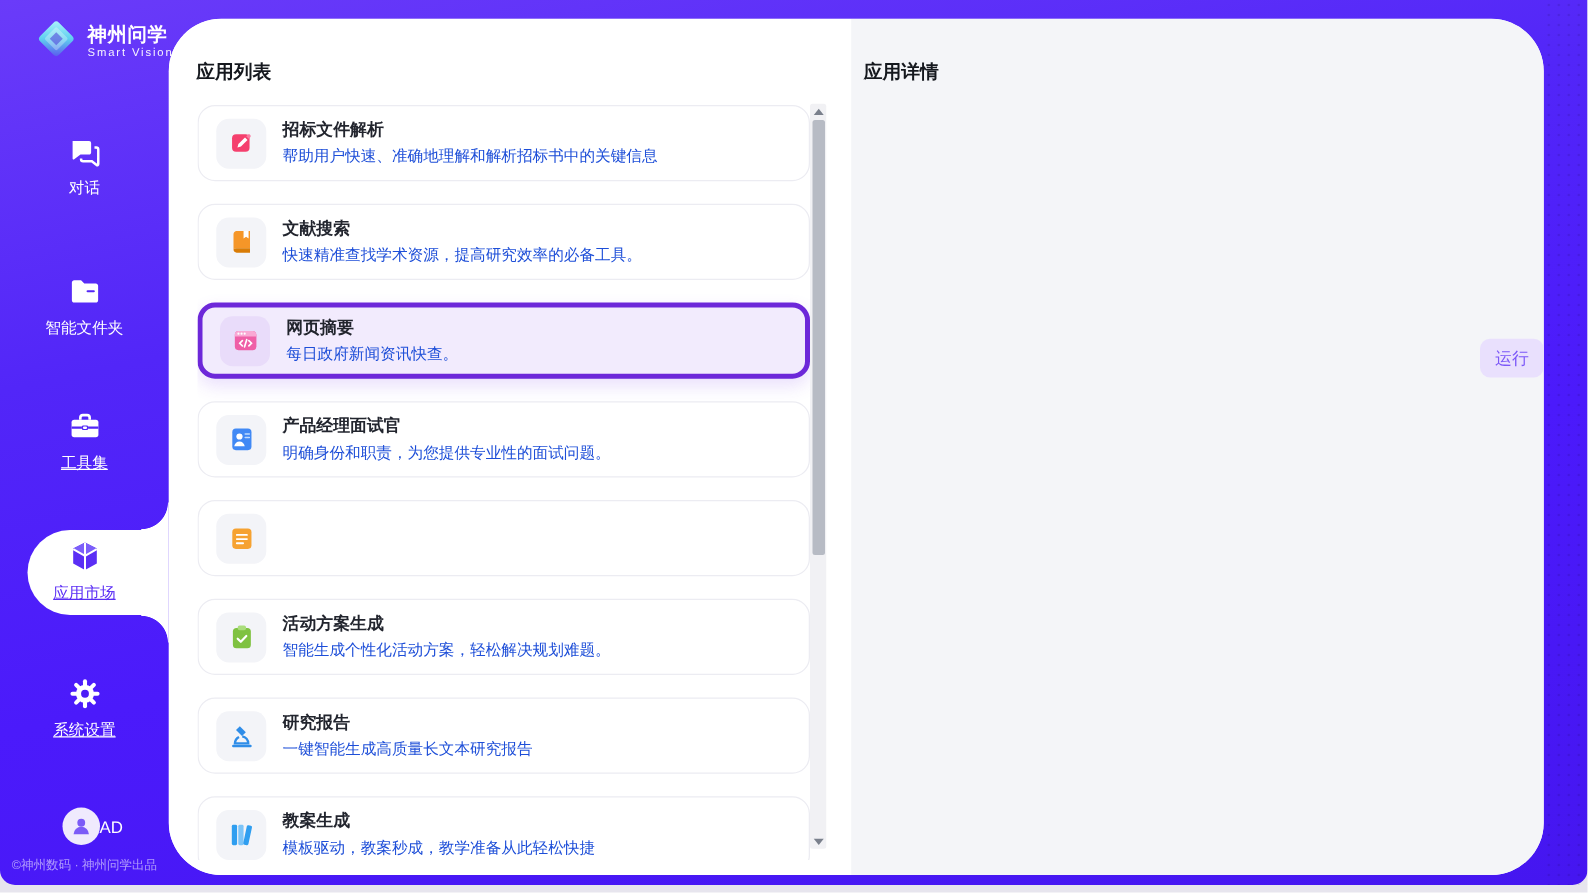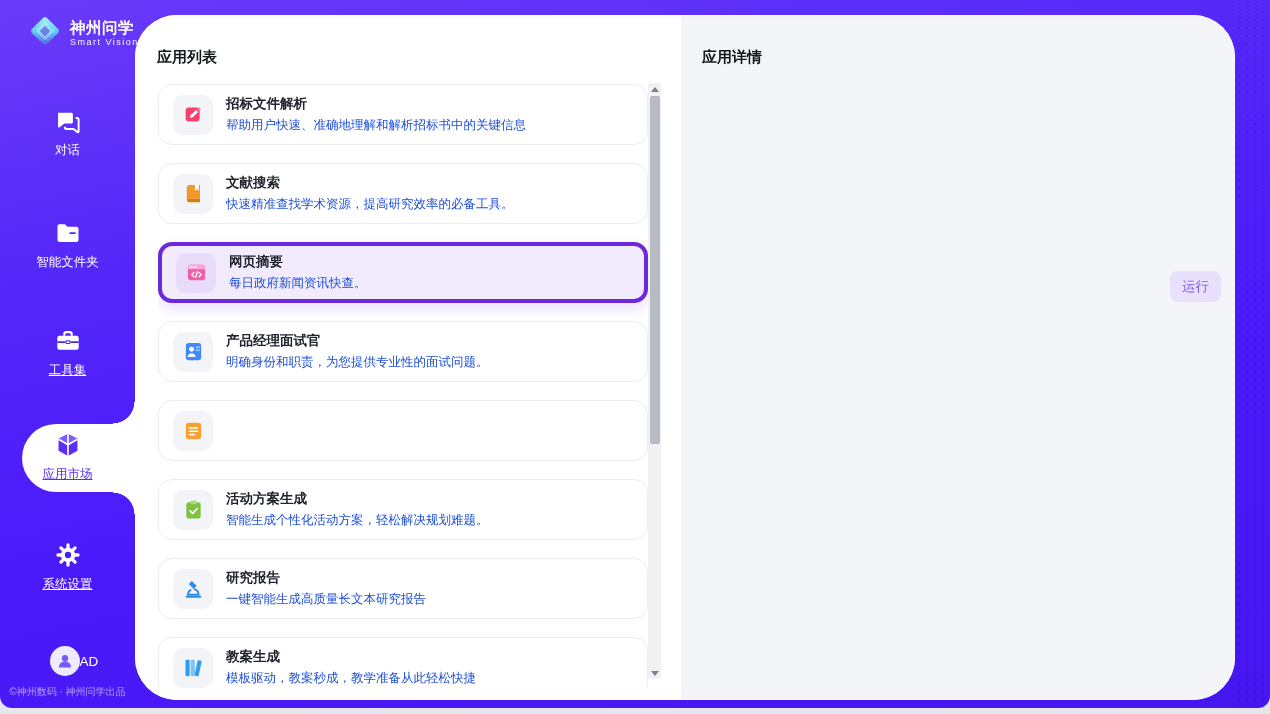--- a/index.html
+++ b/index.html
@@ -40,21 +40,21 @@
   .user-row{position:absolute;left:0;top:646px;width:148px;display:flex;align-items:center;justify-content:center;}
   .avatar{width:30px;height:30px;border-radius:50%;background:#efeafd;display:flex;align-items:center;justify-content:center;}
   .user-initials{color:#fff;font-size:13.5px;}
   .side-footer{position:absolute;left:0;top:685px;width:135px;text-align:center;font-size:10px;color:rgba(255,255,255,.55);white-space:nowrap;}
   
   .content{position:absolute;left:135px;top:15px;right:35px;bottom:8px;border-radius:42px;overflow:hidden;display:flex;background:#fff;}
   .list-panel{position:relative;width:546px;flex:0 0 546px;background:#fff;}
   .detail-panel{position:relative;flex:1;background:#f4f5f8;}
   .panel-title{position:absolute;top:33px;font-size:15px;font-weight:700;color:#15181e;}
   .list-panel .panel-title{left:22px;}
-  .detail-panel .panel-title{left:21px;}
+  .detail-panel .panel-title{left:10px;}
   
   .card-list{position:absolute;top:69px;left:23px;width:490px;height:604px;overflow:hidden;}
   .app-card{position:relative;height:61px;margin-bottom:18px;border:1px solid #ececf2;border-radius:14px;background:#fff;
     display:flex;align-items:center;gap:13px;padding:0 14px;box-sizing:border-box;cursor:pointer;}
   .app-card.selected{background:#f2ebfd;border:4px solid #6d28d9;box-shadow:0 6px 14px rgba(124,60,237,.16);}
   .card-icon{width:40px;height:40px;flex:0 0 40px;border-radius:10px;background:#f3f4f8;display:flex;align-items:center;justify-content:center;}
   .app-card.selected .card-icon{background:#e9dcfa;}
   .card-title{font-size:13.5px;font-weight:700;color:#22252e;margin-bottom:4px;}
   .card-desc{font-size:12.5px;color:#1d4ed8;white-space:nowrap;}
   
@@ -66,21 +66,21 @@
   .sb-thumb{position:absolute;top:13px;left:1.5px;width:10px;height:348px;background:#b7bbc4;border-radius:2px;cursor:grab;}
   
   .input-card{position:absolute;left:21px;top:67px;width:520px;height:164px;background:#fff;border:1px solid #e9e9f0;border-radius:18px;box-sizing:border-box;}
   .chip{position:absolute;left:20px;top:13px;height:31px;display:inline-flex;align-items:center;gap:7px;padding:0 10px;
     border:1px solid #e3e4ea;border-radius:9px;background:#fff;box-sizing:border-box;}
   .chip-label{font-size:13px;color:#3f4450;}
   .chip-close{font-size:13px;color:#9aa0ac;margin-left:2px;cursor:pointer;line-height:1;}
   .query{position:absolute;left:20px;top:66px;width:478px;font-size:13px;color:#8f95a2;cursor:text;}
   .input-tools{position:absolute;left:19px;top:130px;display:flex;align-items:center;gap:17px;}
   .tool{color:#a9afbb;font-size:15px;display:flex;align-items:center;cursor:pointer;}
-  .run-btn{position:absolute;right:14px;top:256px;width:51px;height:31px;background:#e9e0fd;color:#7b57f8;
+  .run-btn{position:absolute;right:0;top:256px;width:51px;height:31px;background:#e9e0fd;color:#7b57f8;
     font-size:13.5px;border:none;border-radius:8px;display:flex;align-items:center;justify-content:center;cursor:pointer;
     font-family:inherit;}
 </style>
 </head>
 <body>
 
 <div class="app-frame">
   <div class="strip-dots"></div>
 
   <div class="logo">

